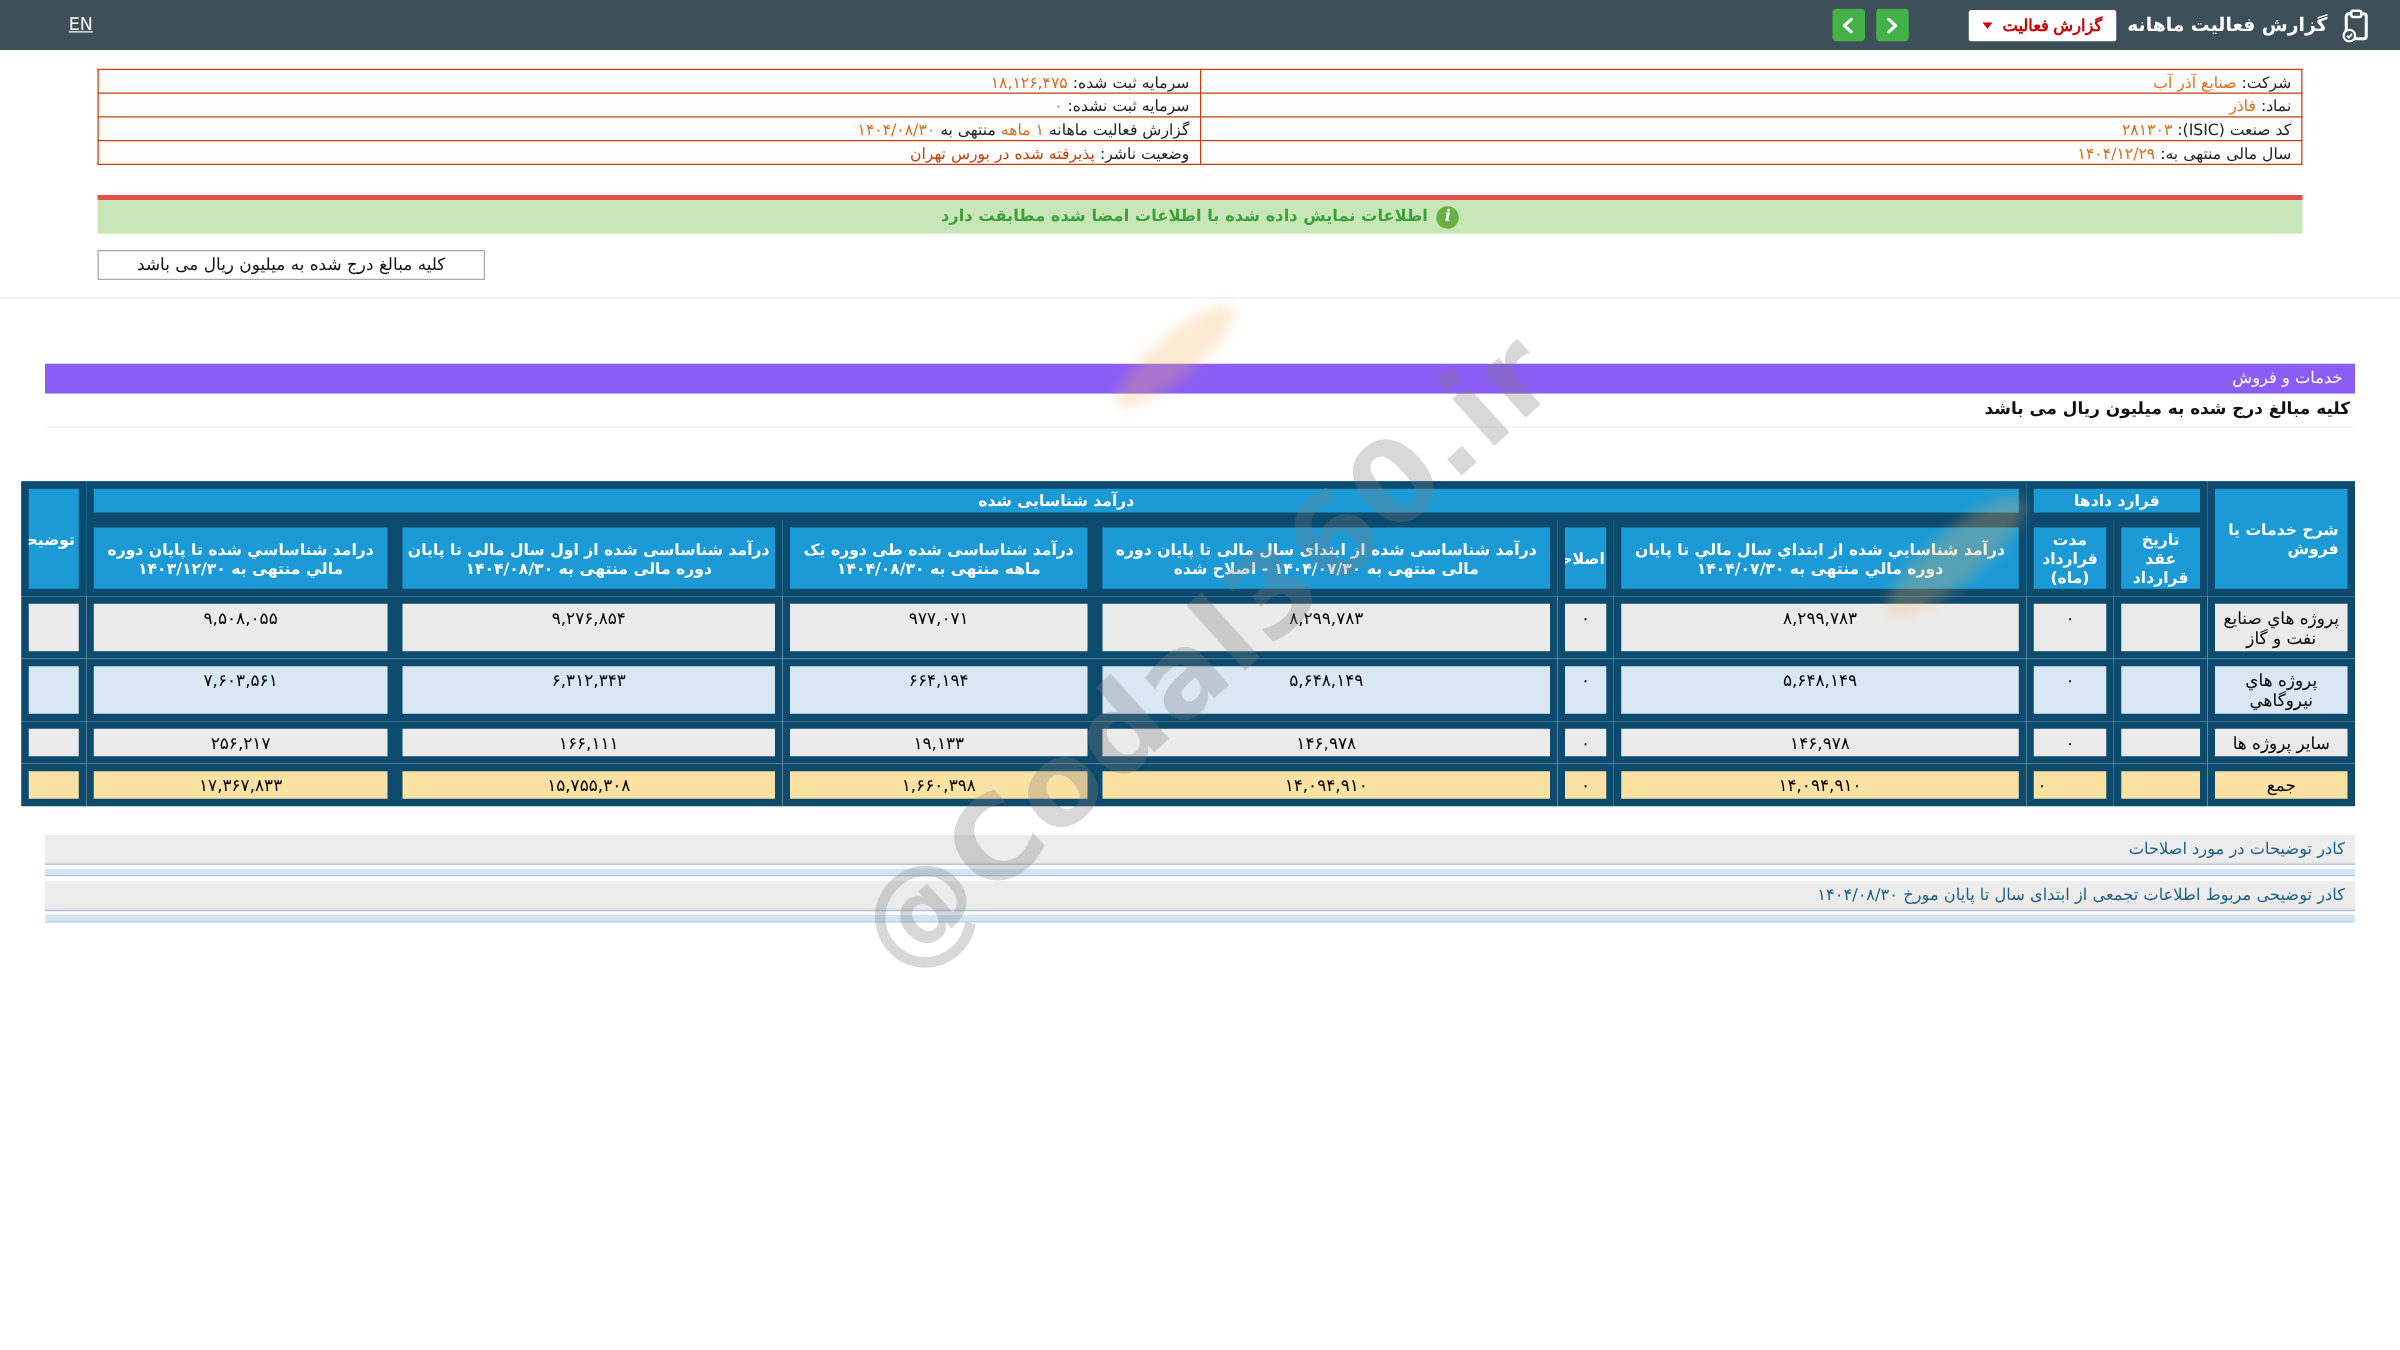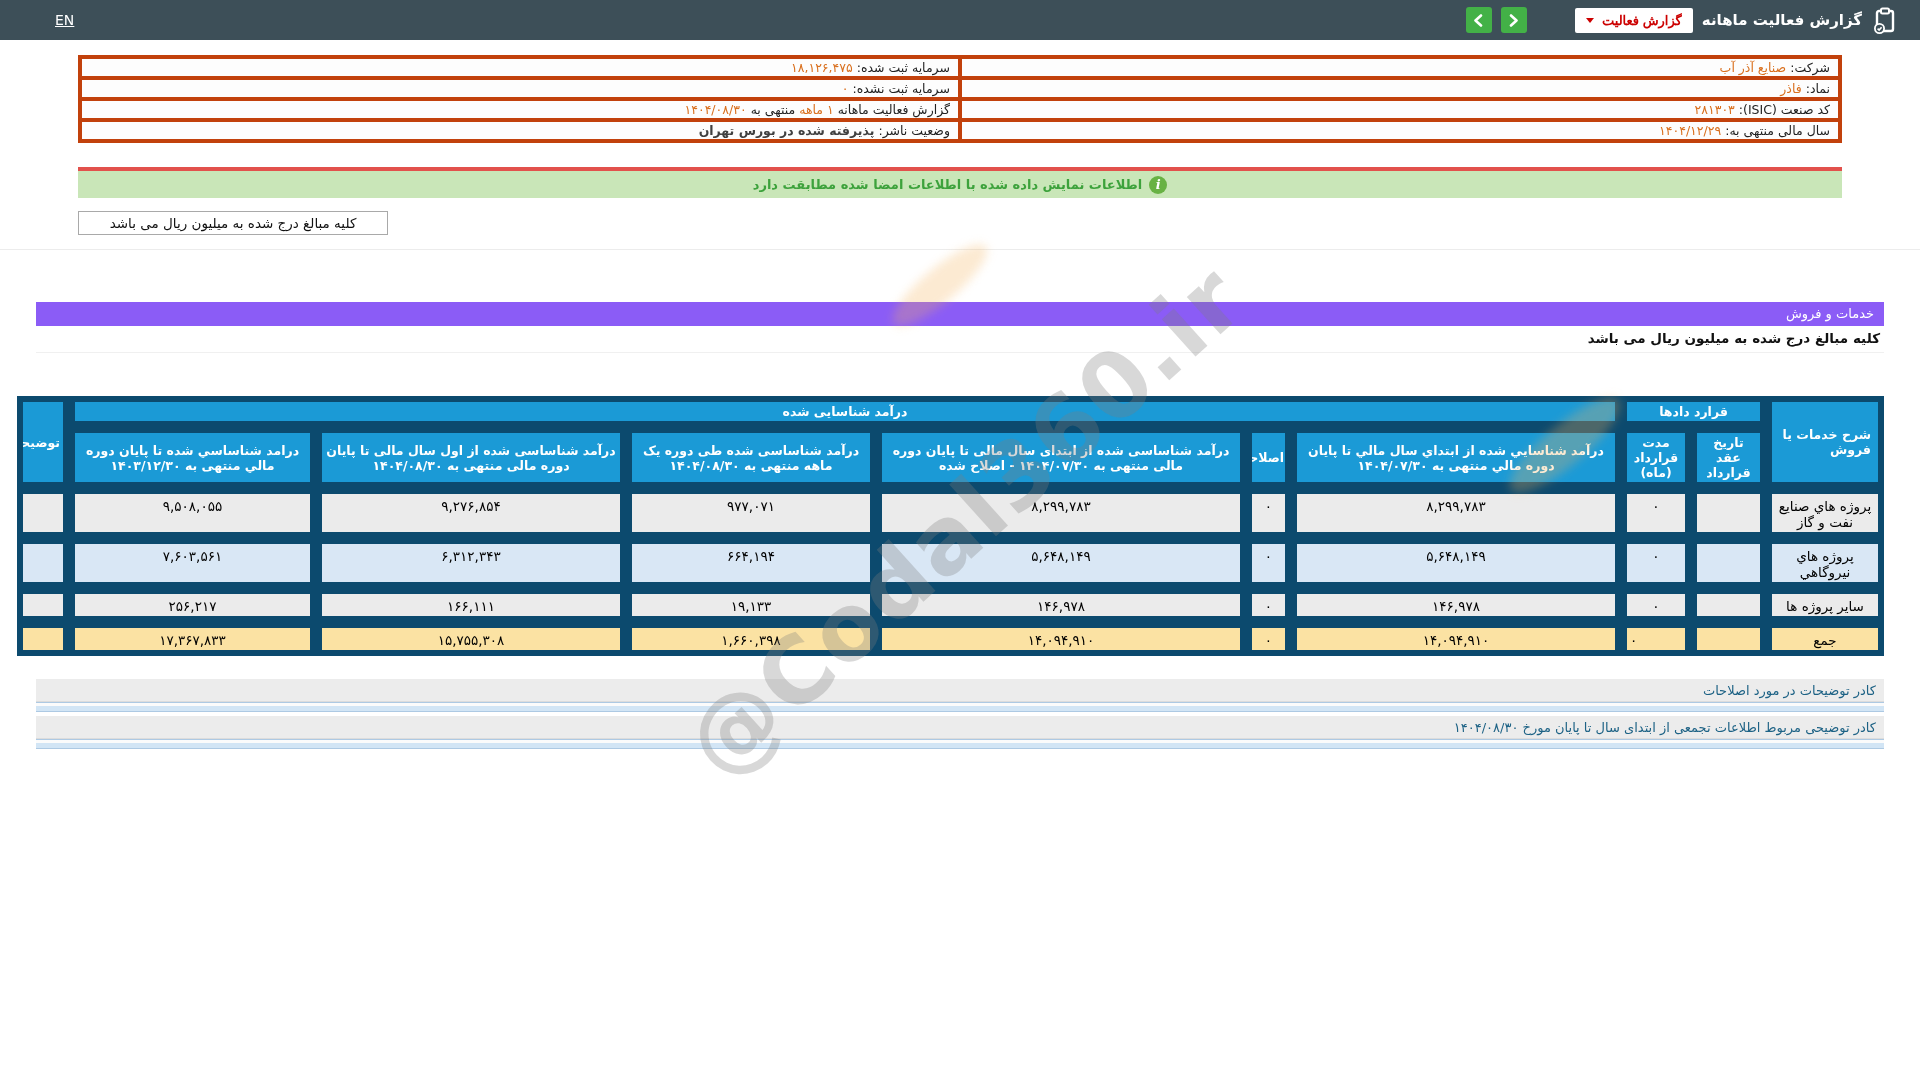--- a/index.html
+++ b/index.html
@@ -16,25 +16,25 @@
   .dd-btn span { color:#cc0000; font-size:13px; font-weight:bold; }
   .caret { width:0; height:0; border-left:4px solid transparent;
     border-right:4px solid transparent; border-top:5px solid #cc0000; }
   .nav-btn { width:26px; height:26px; border:none; border-radius:3px;
     background:#43b147; display:flex; align-items:center; justify-content:center; cursor:pointer; }
   .lang { color:#ffffff; font-size:14px; text-decoration:underline; cursor:pointer; }
 
   
   .info-wrap { margin:15px 78px 0 78px; }
   .info-table { width:100%; border-collapse:collapse; table-layout:fixed; }
-  .info-table td { border:4px solid #c2410c; height:19px; padding:1px 8px;
+  .info-table td { border:1px solid #c2410c; height:19px; padding:1px 8px;
     font-size:12.5px; color:#222; background:#fdfdfd; }
   .info-table .lbl { color:#222; }
   .val-orange { color:#d96f1d; }
-  .val-maroon { color:#404040;font-weight:bold; }
+  .val-maroon { color:#c2410c; }
 
   .redline { margin:24px 78px 0 78px; height:4px; background:#e2514c; }
   .greenbar { margin:0 78px; height:27px; background:#c9e6b8; display:flex;
     align-items:center; justify-content:center; gap:7px; }
   .greenbar .txt { color:#3da23c; font-size:13px; font-weight:bold; }
   .info-ico { width:18px; height:18px; border-radius:50%; background:#68b244;
     color:#fff; font-family:"DejaVu Serif", serif; font-style:italic; font-weight:bold;
     font-size:13px; display:flex; align-items:center; justify-content:center; }
 
   .note-box { margin:13px 78px 0 auto; width:310px; border:1px solid #a9a9a9;

